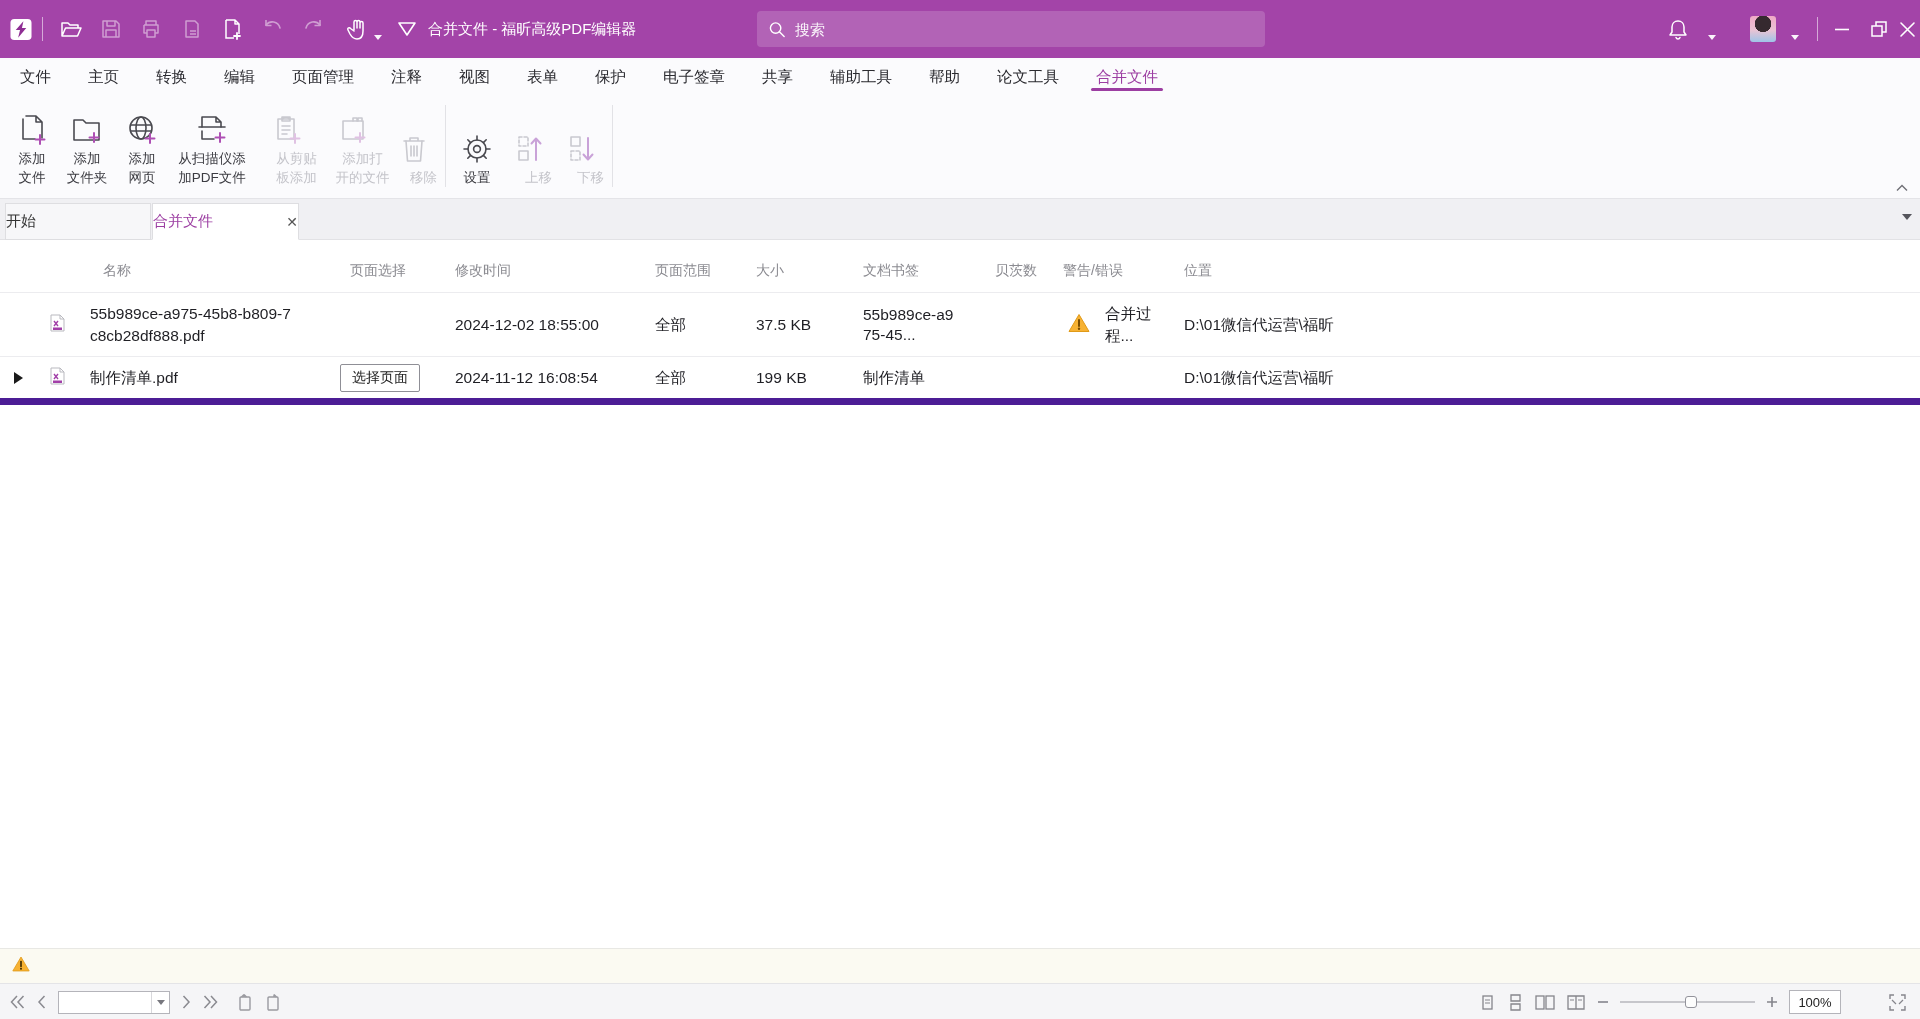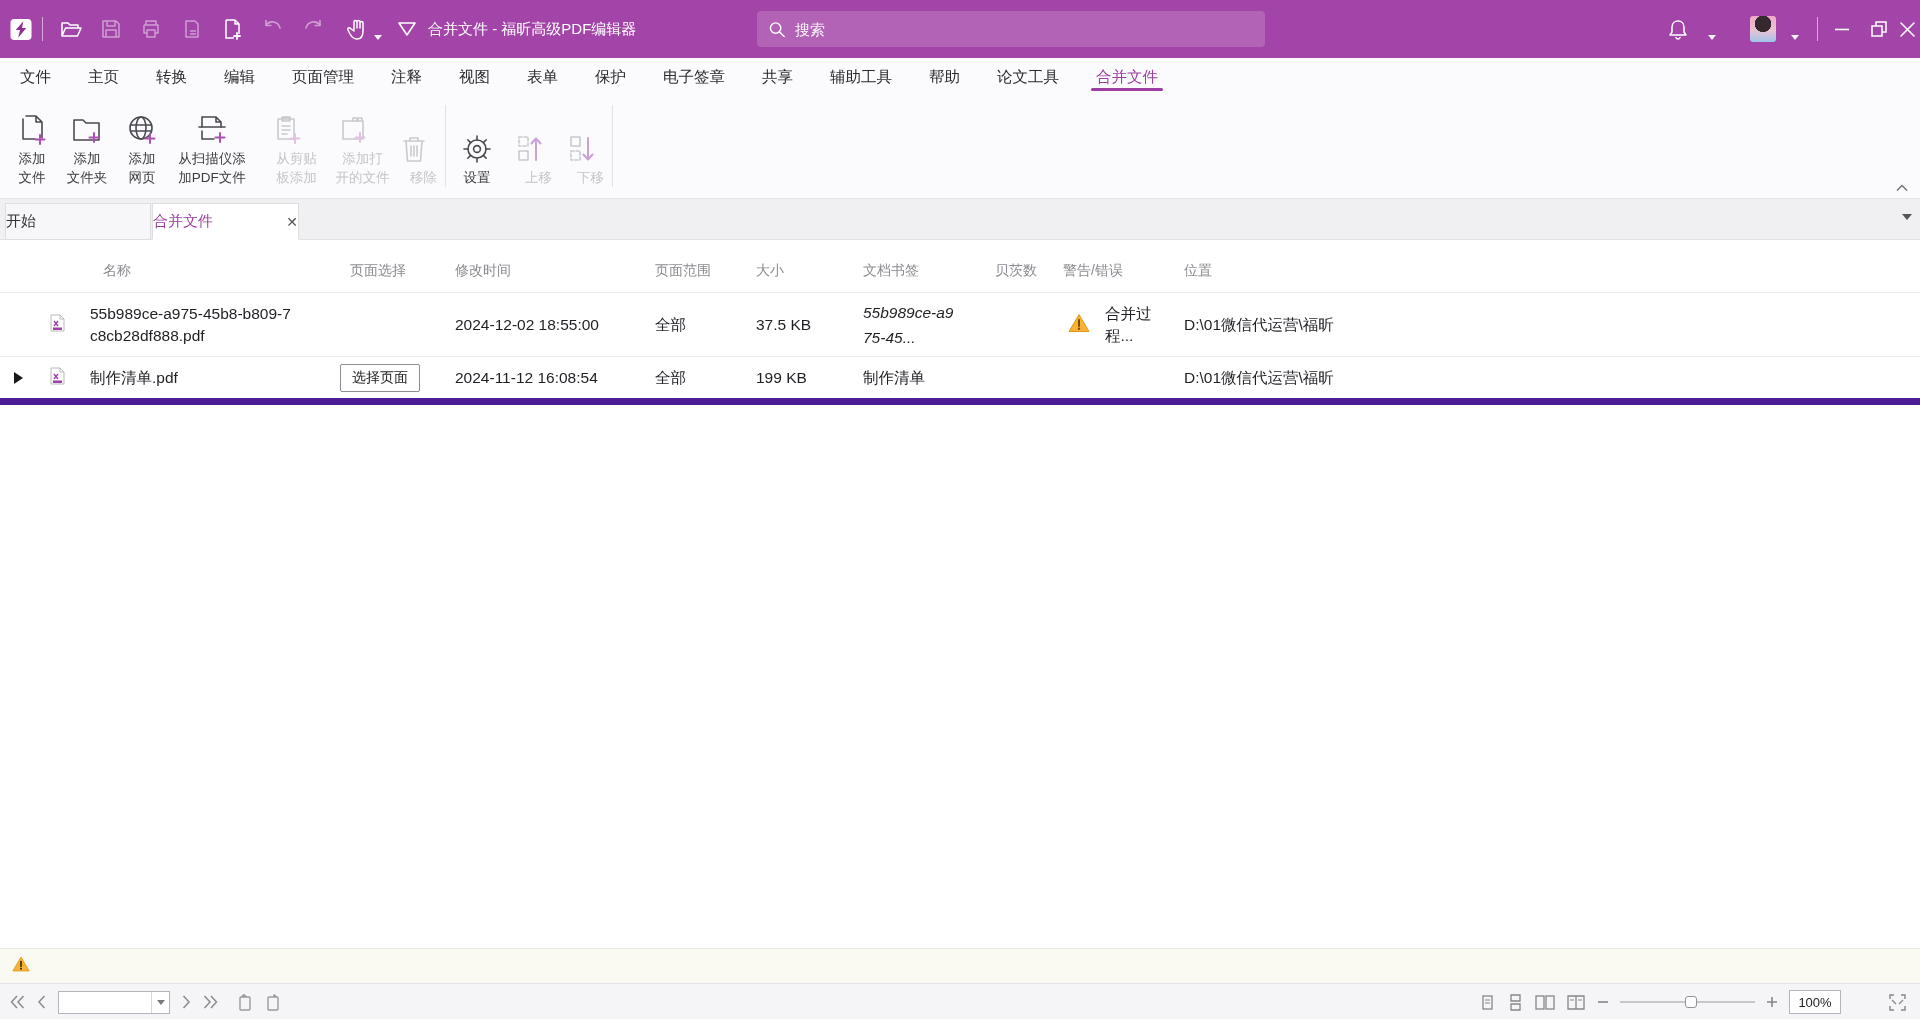--- a/index.html
+++ b/index.html
@@ -88,21 +88,21 @@
   .col-hname  { left:103px; }
   .col-psel   { left:350px; }
   .col-time   { left:455px; }
   .col-range  { left:655px; }
   .col-size   { left:747px;margin-left:9px; }
   .col-bkmk   { left:863px; }
   .col-bates  { left:995px; }
   .col-warn   { left:1063px; }
   .col-loc    { left:1184px; }
   .wrap-name { width:202px; white-space:normal; word-break:break-all; line-height:22px; }
-  .wrap-bkmk { width:92px; white-space:normal; word-break:break-all; line-height:25px;font-style:italic; }
+  .wrap-bkmk { width:92px; white-space:normal; word-break:break-all; line-height:20px; }
   .wrap-warn { left:1105px; width:54px; white-space:normal; word-break:break-all; line-height:22px; }
   .pdf-icon { position:absolute; left:50px; top:50%; transform:translateY(-50%); }
   .expander { position:absolute; left:14px; top:50%; transform:translateY(-50%); width:0; height:0;
     border-top:6px solid transparent; border-bottom:6px solid transparent; border-left:9px solid #1a1a1a; }
   #select-pages-btn { position:absolute; left:340px; top:50%; transform:translateY(-50%);
     border:1px solid #8F8F96; border-radius:2px; background:#fff; font-size:14px; color:#222;
     padding:4px 11px; font-family:Liberation Serif, serif; white-space:nowrap; }
   .warn-tri { position:absolute; left:1068px; top:50%; transform:translateY(-50%); }
 
   

